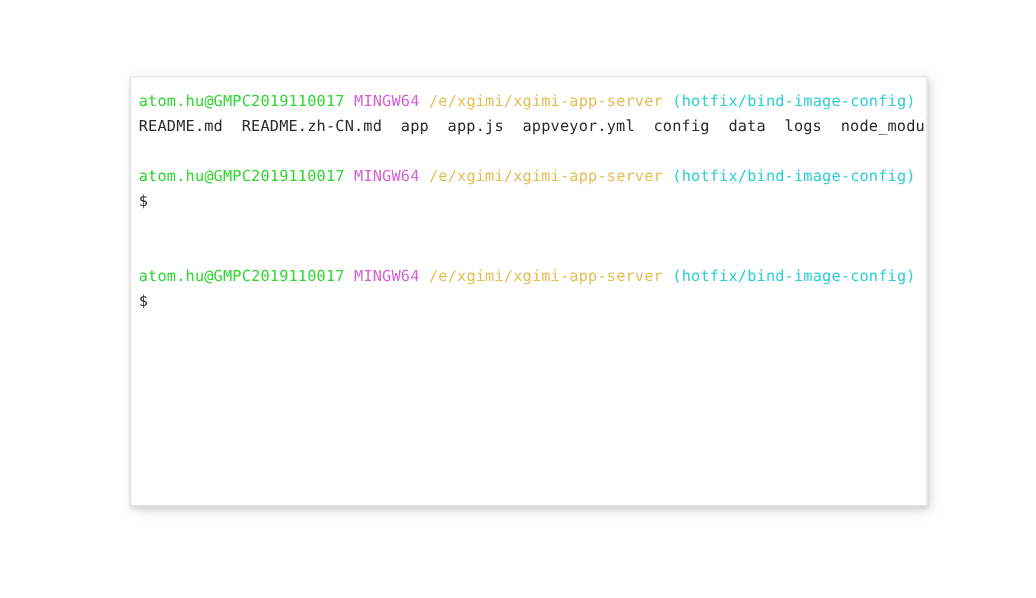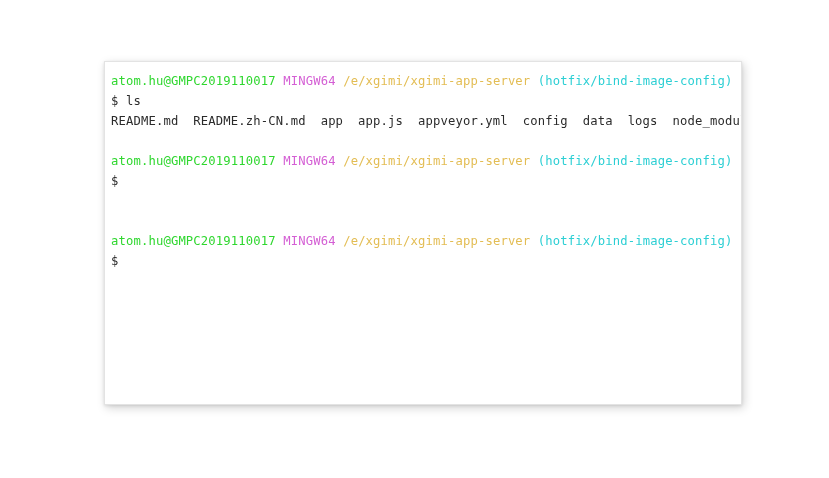--- a/index.html
+++ b/index.html
@@ -64,21 +64,20 @@
   .seg-out    { color: #2b2b2b; }
 </style>
 </head>
 <body>
 
 <div id="terminal-window">
   <div id="terminal-screen">
 
     <div class="term-line"><span class="seg-user">atom.hu@GMPC2019110017</span><span class="seg-plain"> </span><span class="seg-mingw">MINGW64</span><span class="seg-plain"> </span><span class="seg-path">/e/xgimi/xgimi-app-server</span><span class="seg-plain"> </span><span class="seg-branch">(hotfix/bind-image-config)</span></div>
 
-    <div class="term-line"><span class="seg-prompt">$</span><span class="seg-plain"> </span><span class="seg-cmd">ls</span></div>
 
     <div class="term-line"><span class="seg-out">README.md  README.zh-CN.md  app  app.js  appveyor.yml  config  data  logs  node_modules</span></div>
 
     <div class="term-line blank"><span></span></div>
 
     <div class="term-line"><span class="seg-user">atom.hu@GMPC2019110017</span><span class="seg-plain"> </span><span class="seg-mingw">MINGW64</span><span class="seg-plain"> </span><span class="seg-path">/e/xgimi/xgimi-app-server</span><span class="seg-plain"> </span><span class="seg-branch">(hotfix/bind-image-config)</span></div>
 
     <div class="term-line"><span class="seg-prompt">$</span><span class="seg-plain"> </span><span class="seg-cmd"></span></div>
 
     <div class="term-line blank"><span></span></div>

